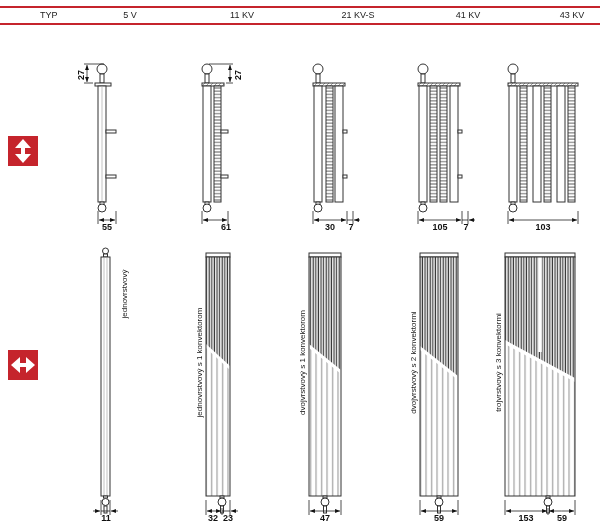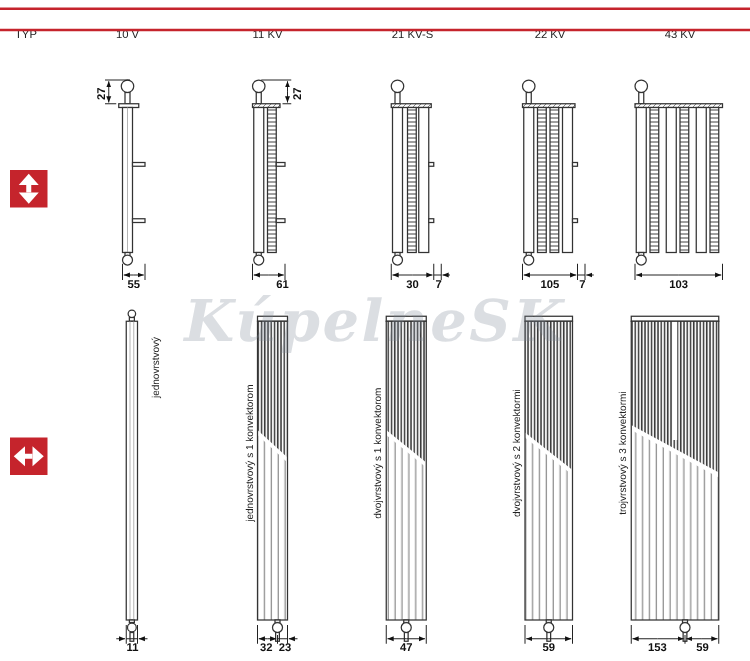--- a/index.html
+++ b/index.html
@@ -3,21 +3,21 @@
 <meta charset="utf-8">
 <style>
   * { margin:0; padding:0; box-sizing:border-box; }
   html,body { background:#ffffff; font-family:"Liberation Sans", sans-serif; }
   .page { position:relative; width:600px; height:529px; background:#fff; overflow:hidden; }
 
   .rule { position:absolute; left:0; width:600px; height:2px; background:#c5242c; }
   .rule-top { top:6px; }
   .rule-bot { top:23px; }
 
-  .hdr { position:absolute; top:22px; font-size:9px; color:#222; white-space:nowrap; transform:translateX(-50%); }
+  .hdr { position:absolute; top:10px; font-size:9px; color:#222; white-space:nowrap; transform:translateX(-50%);margin-left:28px; }
   .hdr-typ { left:12px; transform:none; }
 
   .art { position:absolute; left:0; top:0; }
 
   .dim  { position:absolute; font-weight:bold; font-size:9px; color:#111; white-space:nowrap; transform:translateX(-50%); }
   .dimv { position:absolute; font-weight:bold; font-size:9px; color:#111; white-space:nowrap;
           transform-origin:0 0; transform:rotate(-90deg); }
 
   .vlabel { position:absolute; font-size:8px; color:#222; white-space:nowrap; text-align:center;
             transform-origin:0 0; transform:rotate(-90deg); }
@@ -26,24 +26,24 @@
                font-family:"DejaVu Serif", serif; font-style:italic; font-weight:bold;
                font-size:46px; letter-spacing:2px; color:rgba(125,135,150,0.28); pointer-events:none; }
 </style>
 </head>
 <body>
 
 <div class="page">
 
   <div class="rule rule-top"></div>
   <div class="hdr hdr-typ">TYP</div>
-  <div class="hdr" style="left:102px">10 V</div>
+  <div class="hdr" style="left:102px">5 V</div>
   <div class="hdr" style="left:214px">11 KV</div>
   <div class="hdr" style="left:330px">21 KV-S</div>
-  <div class="hdr" style="left:440px">22 KV</div>
+  <div class="hdr" style="left:440px">41 KV</div>
   <div class="hdr" style="left:544px">43 KV</div>
   <div class="rule rule-bot"></div>
 
   <svg class="art" width="600" height="529" viewBox="0 0 600 529">
     <defs>
       <marker id="ah" viewBox="0 0 10 10" refX="9.5" refY="5" markerWidth="6.5" markerHeight="6.5" orient="auto">
         <path d="M0,1.2 L9.5,5 L0,8.8 Z" fill="#111"></path>
       </marker>
       <pattern id="pat-corr" width="4" height="3.2" patternUnits="userSpaceOnUse">
         <rect width="4" height="3.2" fill="#fff"></rect>
@@ -272,21 +272,20 @@
       <line x1="505" y1="500" x2="505" y2="515"></line>
       <line x1="548" y1="508" x2="548" y2="515"></line>
       <line x1="575" y1="500" x2="575" y2="515"></line>
       <line x1="526" y1="511" x2="506" y2="511" marker-end="url(#ah)"></line>
       <line x1="526" y1="511" x2="547" y2="511" marker-end="url(#ah)"></line>
       <line x1="561.5" y1="511" x2="549" y2="511" marker-end="url(#ah)"></line>
       <line x1="561.5" y1="511" x2="574" y2="511" marker-end="url(#ah)"></line>
     </g>
   </svg>
 
-  <div class="watermark">KúpelneSK</div>
 
   <div class="dimv" style="left:76px;  top:80px;">27</div>
   <div class="dimv" style="left:233px; top:80px;">27</div>
 
   <div class="dim" style="left:107px; top:222px;">55</div>
   <div class="dim" style="left:226px; top:222px;">61</div>
   <div class="dim" style="left:330px; top:222px;">30</div>
   <div class="dim" style="left:351px; top:222px;">7</div>
   <div class="dim" style="left:440px; top:222px;">105</div>
   <div class="dim" style="left:466px; top:222px;">7</div>

